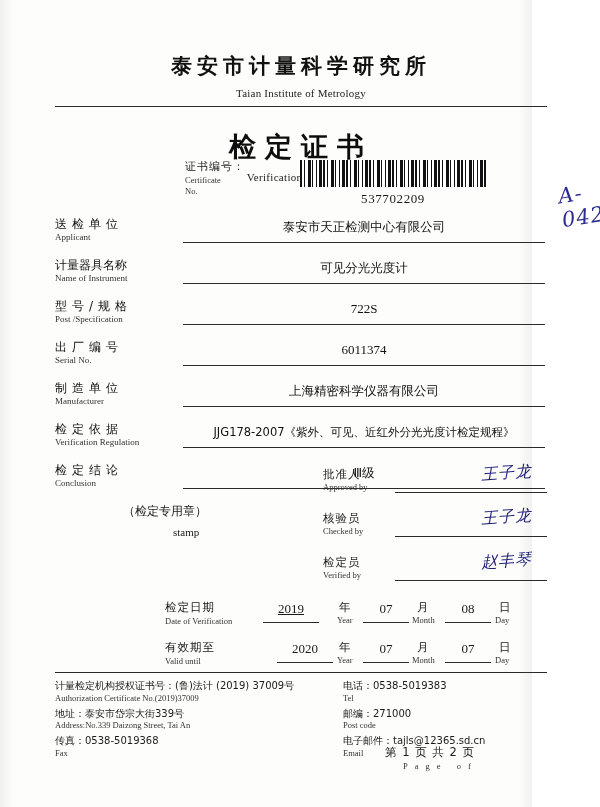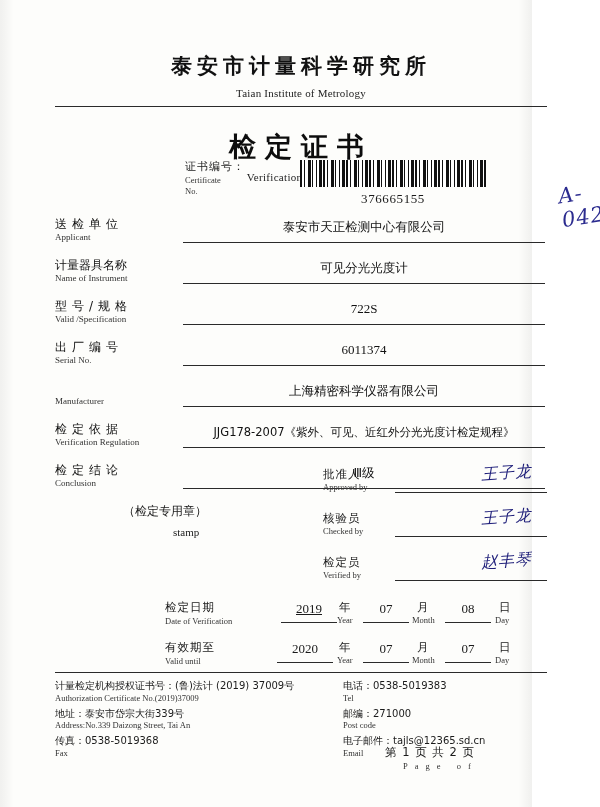--- a/index.html
+++ b/index.html
@@ -369,51 +369,52 @@
     <div class="title-cn">检定证书</div>
     <div class="title-en">Verification Certificate</div>
 
     <div class="certno-block">
       <div class="certno-label-cn">证书编号：</div>
       <div class="certno-label-en">
         <div>Certificate</div>
         <div>No.</div>
       </div>
       <div class="barcode"></div>
-      <div class="certno-value">376665155</div>
+      <div class="certno-value">537702209</div>
       <div class="handwrite-a042">A-042</div>
     </div>
 
     <div class="fields">
 
       <div class="row">
         <div class="lbl-cn sp">送检单位</div>
         <div class="lbl-en">Applicant</div>
         <div class="valbox"><span>泰安市天正检测中心有限公司</span></div>
       </div>
 
       <div class="row">
         <div class="lbl-cn">计量器具名称</div>
         <div class="lbl-en">Name of Instrument</div>
         <div class="valbox"><span>可见分光光度计</span></div>
       </div>
 
       <div class="row">
         <div class="lbl-cn sp">型号/规格</div>
-        <div class="lbl-en">Valid /Specification</div>
+        <div class="lbl-en">Post /Specification</div>
         <div class="valbox"><span class="lat">722S</span></div>
       </div>
 
       <div class="row">
         <div class="lbl-cn sp">出厂编号</div>
         <div class="lbl-en">Serial No.</div>
         <div class="valbox"><span class="lat">6011374</span></div>
       </div>
 
       <div class="row">
+        <div class="lbl-cn sp">制造单位</div>
         <div class="lbl-en">Manufacturer</div>
         <div class="valbox"><span>上海精密科学仪器有限公司</span></div>
       </div>
 
       <div class="row">
         <div class="lbl-cn sp">检定依据</div>
         <div class="lbl-en">Verification Regulation</div>
         <div class="valbox"><span style="font-size:11.5px;">JJG178-2007《紫外、可见、近红外分光光度计检定规程》</span></div>
       </div>
 
@@ -452,21 +453,21 @@
           <div class="s-write">赵丰琴</div>
         </div>
       </div>
     </div>
 
     <div class="dates">
 
       <div class="daterow">
         <div class="d-cn">检定日期</div>
         <div class="d-en">Date of Verification</div>
-        <div class="dcell" style="left:226px; width:56px;text-decoration:underline;">2019</div>
+        <div class="dcell" style="left:208px; width:56px;text-decoration:underline;">2019</div>
         <div class="dunit" style="left:284px;">年</div>
         <div class="dunit-en" style="left:282px;">Year</div>
         <div class="dcell" style="left:308px; width:46px;">07</div>
         <div class="dunit" style="left:362px;">月</div>
         <div class="dunit-en" style="left:357px;">Month</div>
         <div class="dcell" style="left:390px; width:46px;">08</div>
         <div class="dunit" style="left:444px;">日</div>
         <div class="dunit-en" style="left:440px;">Day</div>
       </div>
 

